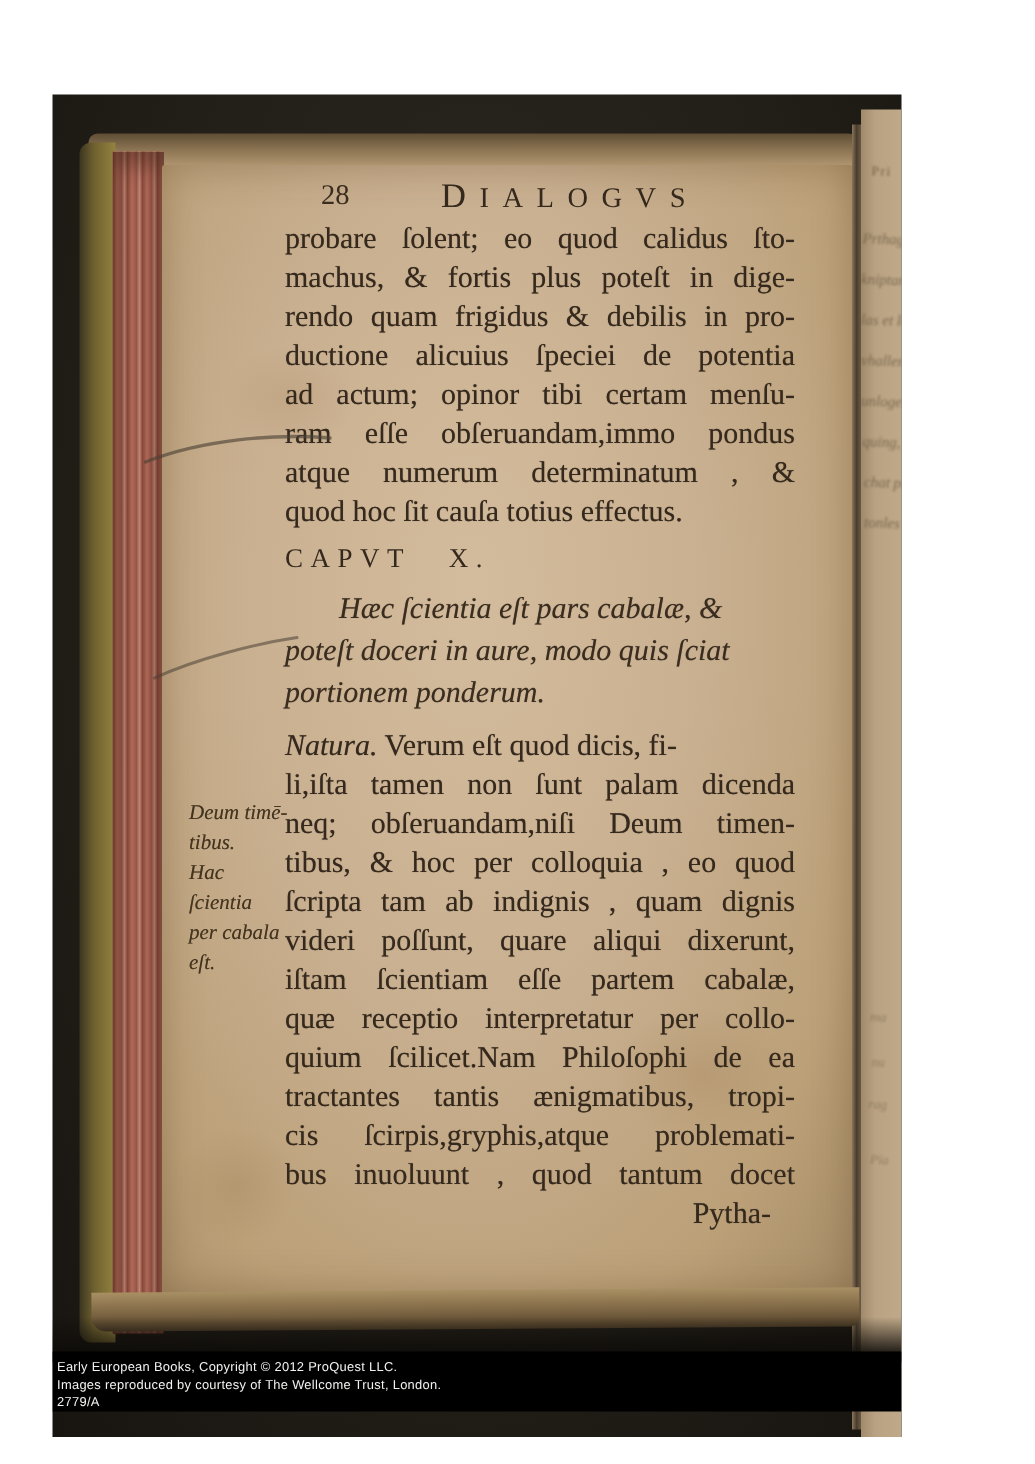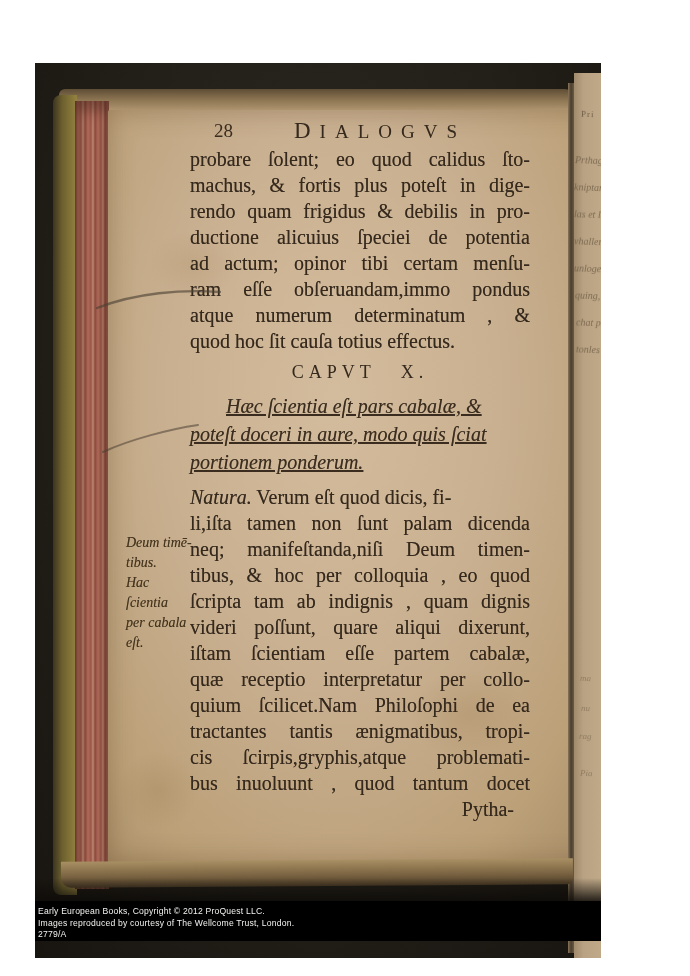--- a/index.html
+++ b/index.html
@@ -32,21 +32,20 @@
       #8e4a3e 0px,#b5705d 3px,#9c564a 6px,#c08a74 8px,#8e4a3e 10px);
     box-shadow:inset 0 10px 14px rgba(60,30,20,.45), inset 0 -12px 16px rgba(50,25,15,.5);
   }
   
   .page{
     position:absolute;left:73px;top:47px;width:461px;height:752px;
     background:
       radial-gradient(ellipse at 45% 38%, #d3bc9d 0%, #c9b091 42%, #bba078 78%, #a58b66 100%);
     box-shadow:inset 0 0 26px rgba(90,60,30,.35);
     border-radius:2px 3px 0 0;
-    padding-left:41px;
   }
   .stain{position:absolute;border-radius:50%;pointer-events:none;}
   .stain.s1{left:40px;top:120px;width:90px;height:70px;background:radial-gradient(ellipse,rgba(150,110,60,.14),transparent 70%);}
   .stain.s2{left:300px;top:560px;width:120px;height:90px;background:radial-gradient(ellipse,rgba(140,100,55,.16),transparent 70%);}
   .stain.s3{left:10px;top:640px;width:80px;height:80px;background:radial-gradient(ellipse,rgba(130,95,50,.15),transparent 70%);}
 
   
   .gutter{
     position:absolute;left:533px;top:20px;width:6px;height:870px;
     background:linear-gradient(90deg,#8a765a 0%,#4a3d2e 50%,#6b5a44 100%);
@@ -92,28 +91,27 @@
     color:#35291d;text-shadow:0 0 .5px rgba(53,41,29,.55);}
   .para .ln{width:100%;text-align:justify;text-align-last:justify;white-space:nowrap;}
   .para .ln.last{text-align-last:left;font-family:Liberation Serif, serif;}
   .para1{top:36px;}
   .para2{top:374px;}
   .speaker{font-style:italic;text-align:right;}
   .intro-line{white-space:nowrap;}
   .catchword{text-align:right;padding-right:16px;}
 
   .caput{
-    position:absolute;left:82px;top:252px;width:340px;text-align:center;
+    position:absolute;left:82px;top:252px;width:340px;
     font-size:18px;letter-spacing:5px;word-spacing:16px;color:#35291d;
   }
   .subtitle{
     position:absolute;left:82px;top:282px;width:345px;
     font-size:20px;line-height:28px;font-style:italic;color:#3a2d1f;
     text-shadow:0 0 .5px rgba(58,45,31,.5);
-    text-decoration:underline;
   }
   .subtitle .s1{text-indent:36px;}
 
   .margin-note{
     position:absolute;left:18px;top:423px;width:66px;
     font-size:14px;line-height:20px;font-style:italic;color:#43341f;
     text-shadow:0 0 .4px rgba(67,52,31,.5);
   }
 
   .marks{position:absolute;left:0;top:0;width:566px;height:895px;pointer-events:none;}
@@ -159,21 +157,21 @@
       <div>Deum timē-</div>
       <div>tibus.</div>
       <div>Hac ſcientia</div>
       <div>per cabala</div>
       <div>eſt.</div>
     </div>
 
     <div class="para para2">
       <div class="intro-line"><span class="speaker">Natura.</span><span> Verum eſt quod dicis, fi-</span></div>
       <div class="ln">li,iſta tamen non ſunt palam dicenda</div>
-      <div class="ln">neq; manifeſtanda,niſi Deum timen-</div>
+      <div class="ln">neq; obſeruandam,niſi Deum timen-</div>
       <div class="ln">tibus, &amp; hoc per colloquia , eo quod</div>
       <div class="ln">ſcripta tam ab indignis , quam dignis</div>
       <div class="ln">videri poſſunt, quare aliqui dixerunt,</div>
       <div class="ln">iſtam ſcientiam eſſe partem cabalæ,</div>
       <div class="ln">quæ receptio interpretatur per collo-</div>
       <div class="ln">quium ſcilicet.Nam Philoſophi de ea</div>
       <div class="ln">tractantes tantis ænigmatibus, tropi-</div>
       <div class="ln">cis ſcirpis,gryphis,atque problemati-</div>
       <div class="ln">bus inuoluunt , quod tantum docet</div>
       <div class="catchword">Pytha-</div>

